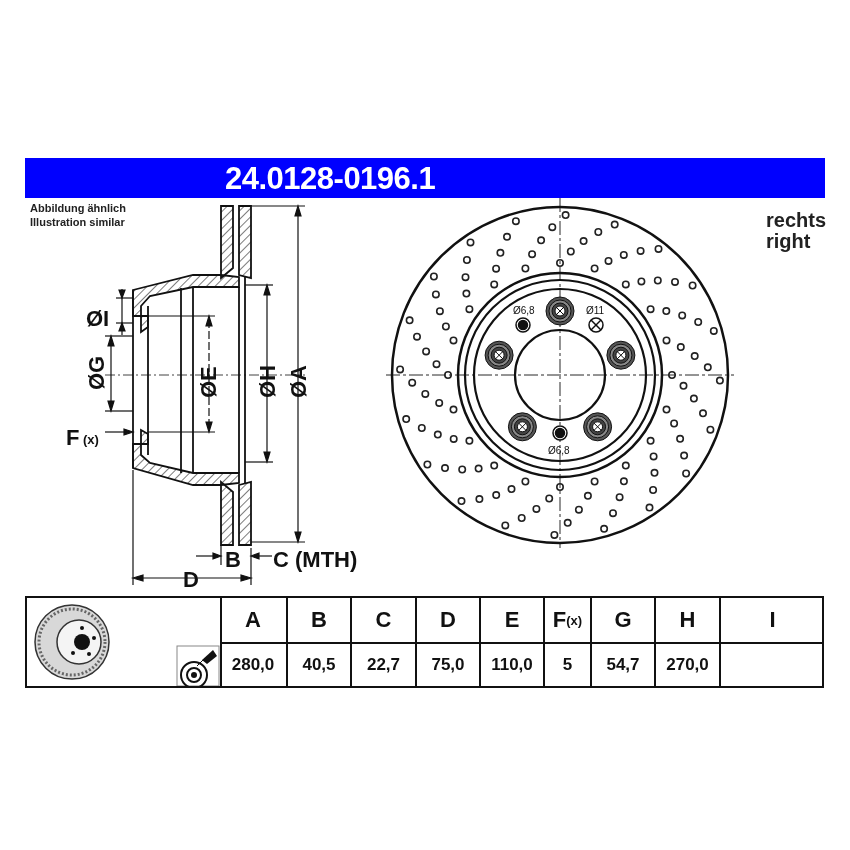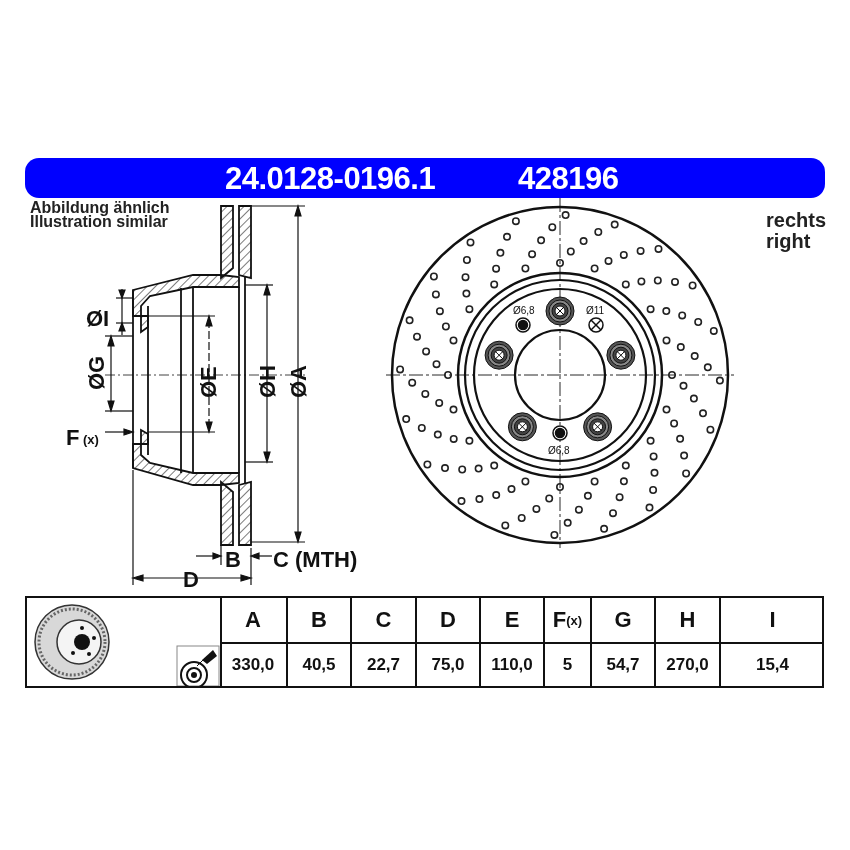--- a/index.html
+++ b/index.html
@@ -1,35 +1,34 @@
 <!DOCTYPE html>
 <html><head>
 <meta charset="utf-8">
 <style>
   html, body { margin:0; padding:0; background:#ffffff; }
   body { width:850px; height:850px; position:relative; overflow:hidden; font-family:"Liberation Sans", sans-serif; color:#111; }
-  .titlebar { position:absolute; left:25px; top:158px; width:800px; height:40px; background:#0000ff;border-radius:14px; }
+  .titlebar { position:absolute; left:25px; top:158px; width:800px; height:40px; background:#0000ff; }
   .title-part { position:absolute; top:0; height:40px; line-height:42px; color:#fff; font-weight:bold; font-size:31px; letter-spacing:-0.5px; }
-  .note { position:absolute; left:30px; top:201px; font-size:16px; font-weight:bold; line-height:14px; color:#222; }
+  .note { position:absolute; left:30px; top:201px; font-size:11px; font-weight:bold; line-height:14px; color:#222; }
   .side { position:absolute; left:766px; top:210px; font-size:20px; font-weight:bold; line-height:21px; color:#222; }
   svg.drawing { position:absolute; left:0; top:0; }
   .tbl { position:absolute; left:25px; top:596px; width:799px; height:92px; border:2px solid #111; box-sizing:border-box; }
   .img-cell { position:absolute; left:0; top:0; width:193px; height:88px; border-right:2px solid #111; }
   .col { position:absolute; top:0; height:88px; border-right:2px solid #111; box-sizing:border-box; }
   .col:last-child { border-right:none; }
   .hdr { position:absolute; left:0; right:0; top:0; height:44px; border-bottom:2px solid #111; display:flex; align-items:center; justify-content:center; font-weight:bold; font-size:22px; }
   .val { position:absolute; left:0; right:0; top:46px; height:42px; display:flex; align-items:center; justify-content:center; font-weight:bold; font-size:17px; }
   .hdr small { font-size:13px; }
 </style>
 </head>
 <body>
 
 <div class="titlebar">
   <span class="title-part" style="left:200px">24.0128-0196.1</span>
-  <span class="title-part" style="left:493px">428196</span>
 </div>
 
 <div class="note">
   <div>Abbildung ähnlich</div>
   <div>Illustration similar</div>
 </div>
 
 <div class="side">
   <div>rechts</div>
   <div>right</div>
@@ -311,21 +310,21 @@
         <polygon points="175,62 186,52 190,58 180,66" fill="#111"></polygon>
         <line x1="170" y1="68" x2="178" y2="60" stroke="#111" stroke-width="1"></line>
       </g>
     </svg>
   </div>
   <div id="cols">
       <div class="col" style="left: 193px; width: 68px;">
         <div class="hdr">
           <span>A</span>
         </div>
-        <div class="val">330,0</div>
+        <div class="val">280,0</div>
       </div>
       <div class="col" style="left: 261px; width: 64px;">
         <div class="hdr">
           <span>B</span>
         </div>
         <div class="val">40,5</div>
       </div>
       <div class="col" style="left: 325px; width: 65px;">
         <div class="hdr">
           <span>C</span>
@@ -360,16 +359,15 @@
       <div class="col" style="left: 629px; width: 65px;">
         <div class="hdr">
           <span>H</span>
         </div>
         <div class="val">270,0</div>
       </div>
       <div class="col" style="left: 694px; width: 103px; border-right: none;">
         <div class="hdr">
           <span>I</span>
         </div>
-        <div class="val">15,4</div>
       </div>
     </div>
 </div>
 
 </body></html>

